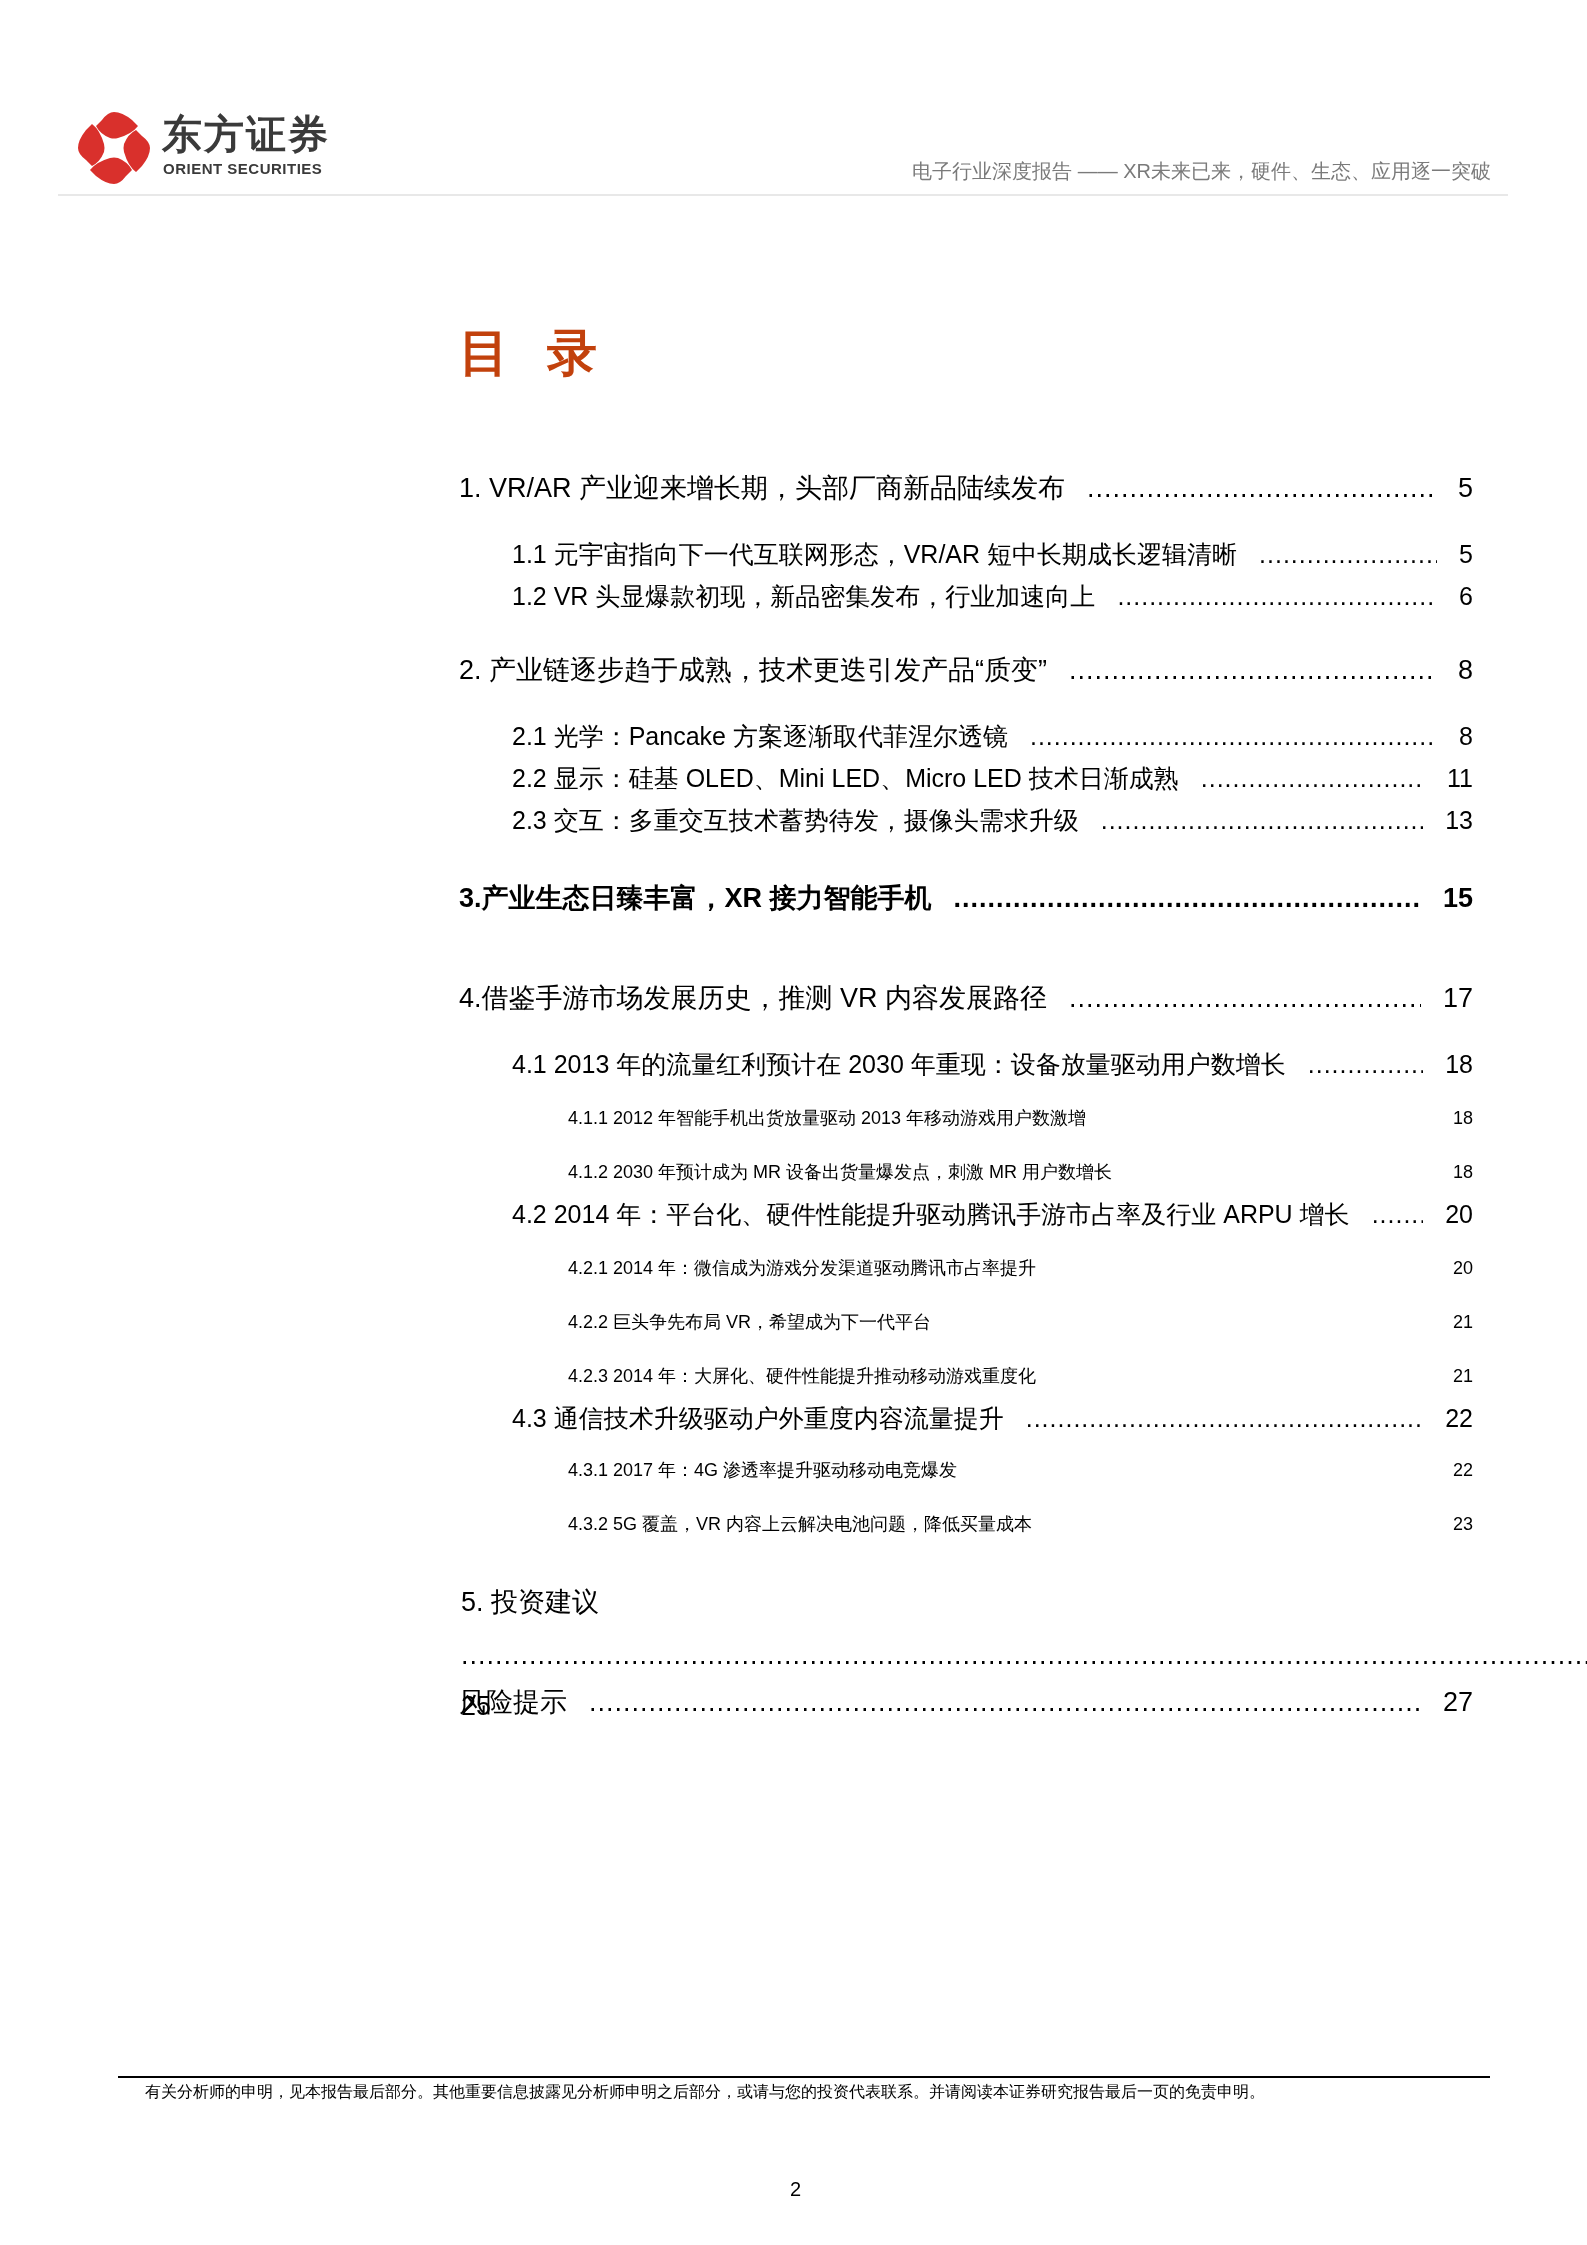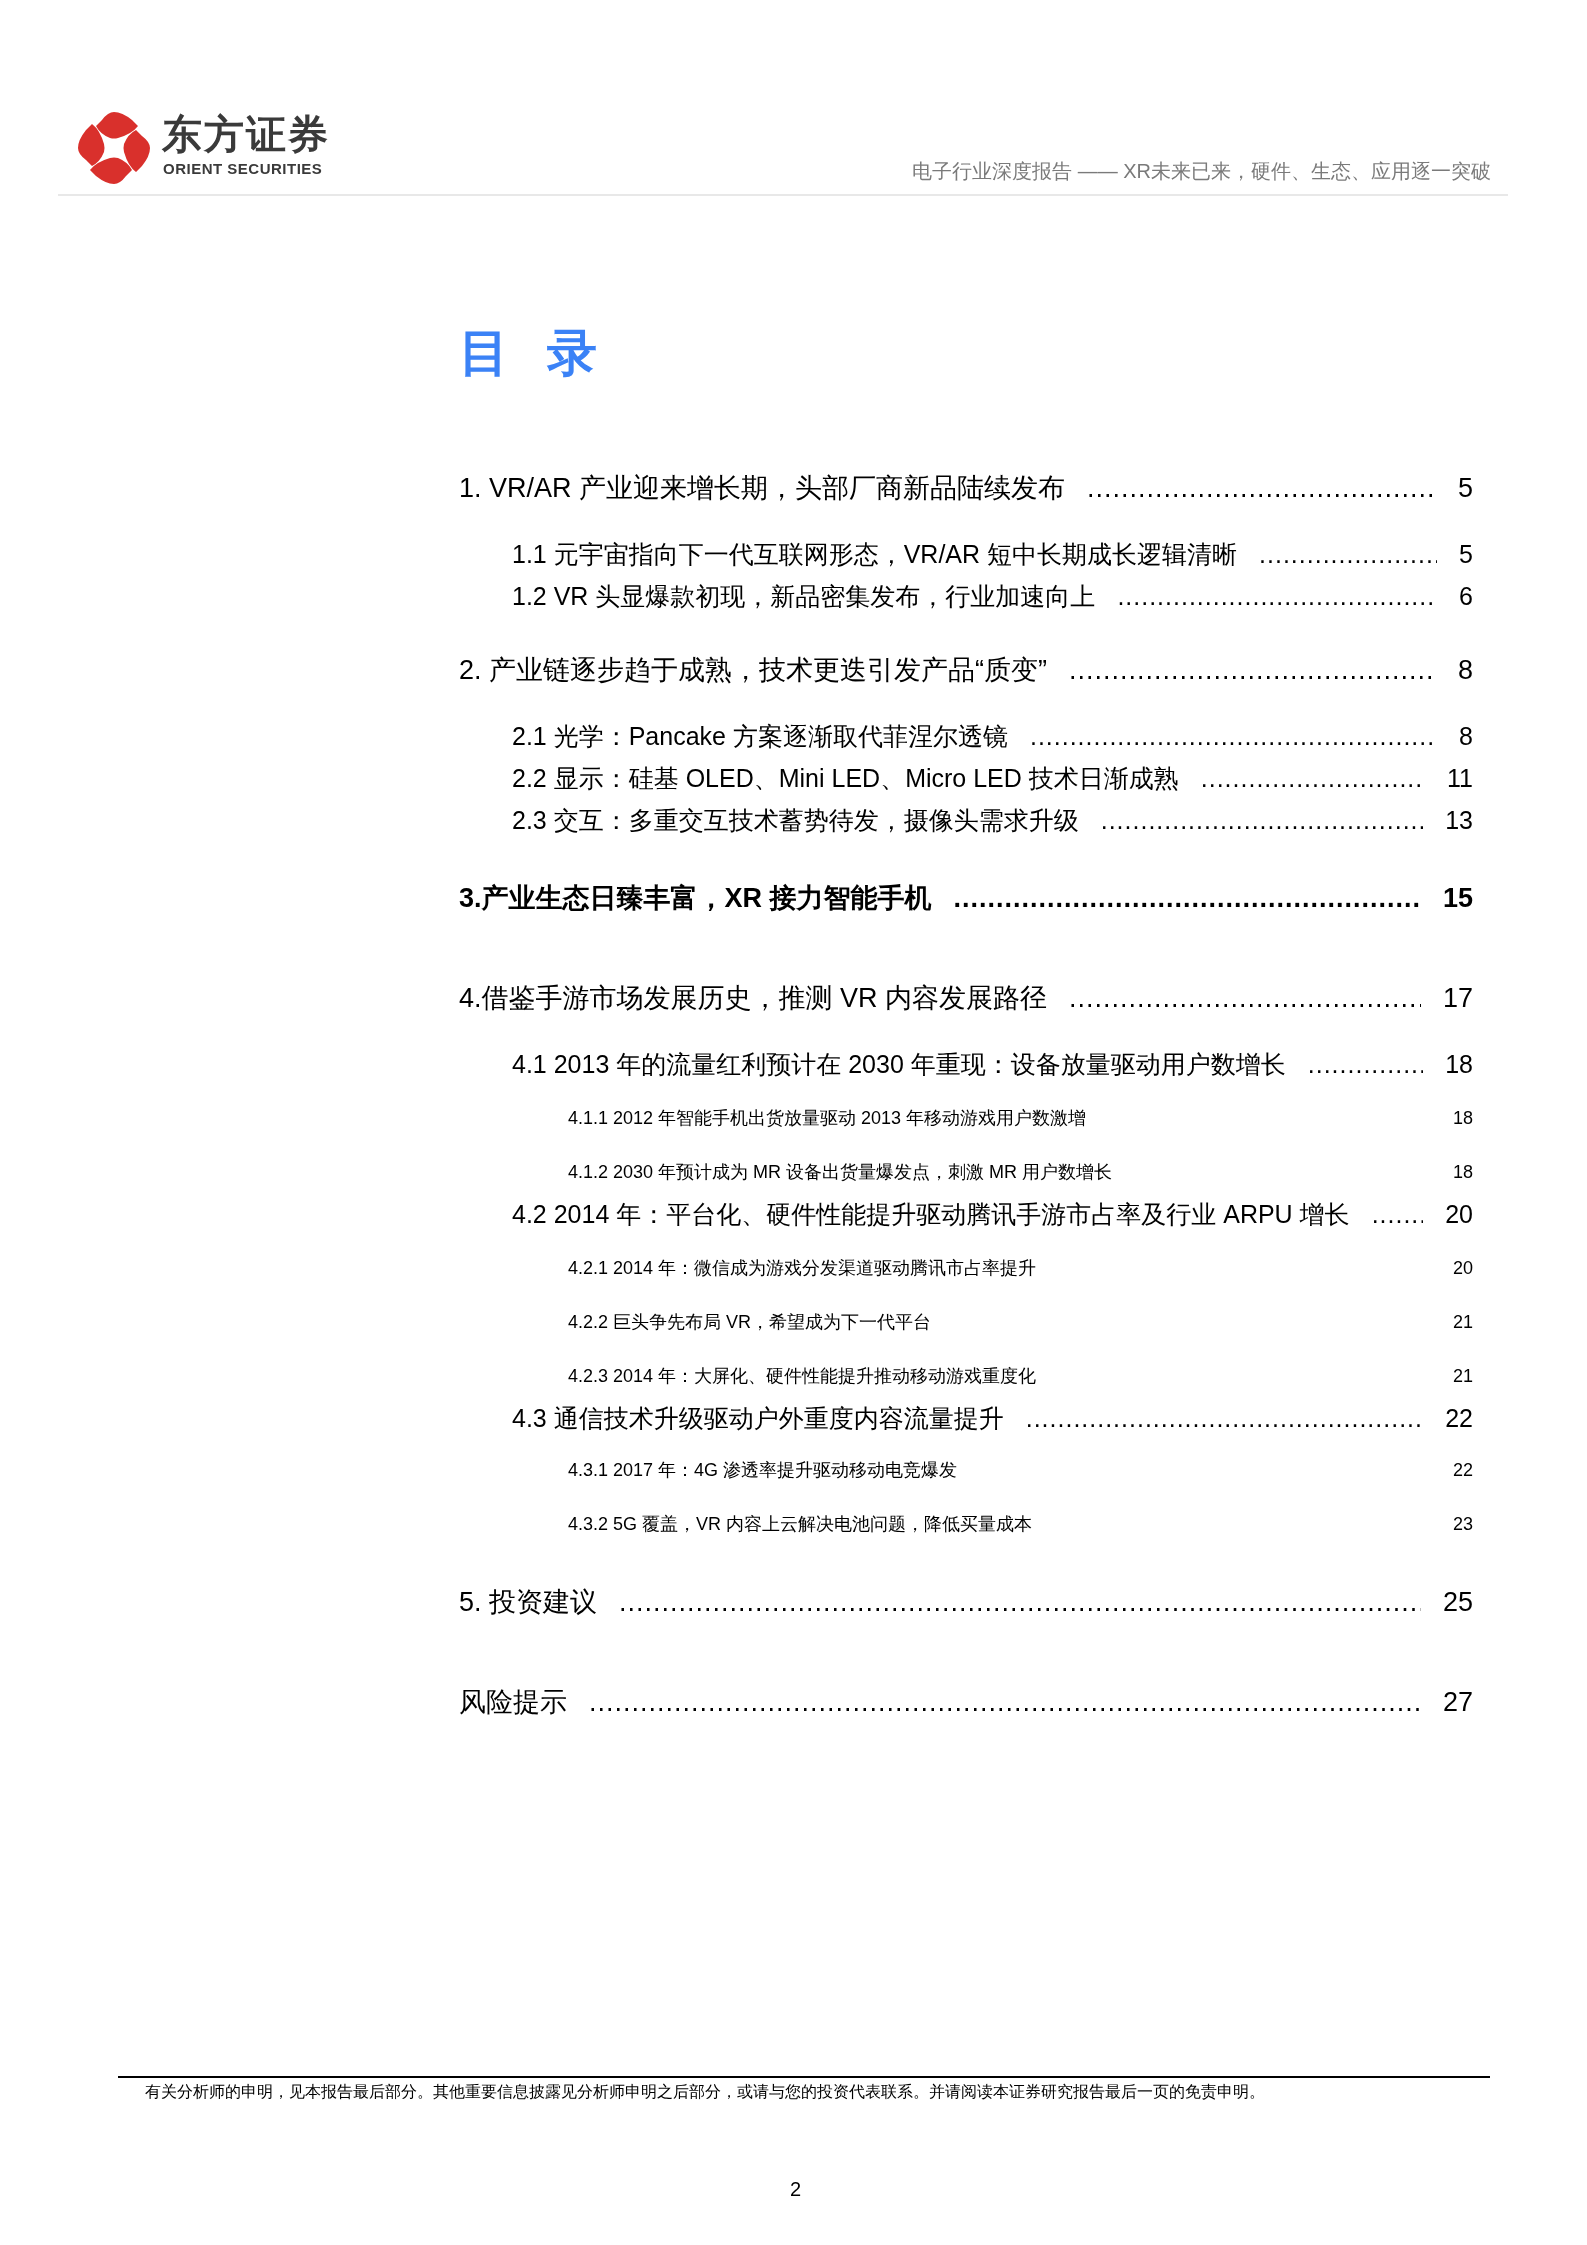--- a/index.html
+++ b/index.html
@@ -3,21 +3,21 @@
 <meta charset="utf-8">
 <style>
   html, body { margin: 0; padding: 0; background: #ffffff; }
   body { width: 1587px; height: 2245px; position: relative; overflow: hidden;
          font-family: "Liberation Sans", "DejaVu Sans", sans-serif; color: #000; }
   .logo { position: absolute; left: 74px; top: 108px; width: 80px; height: 80px; }
   .brand-cn { position: absolute; left: 162px; top: 112px; font-size: 40px; font-weight: bold; color: #3a3a3a; letter-spacing: 2px; line-height: 44px; }
   .brand-en { position: absolute; left: 163px; top: 160px; font-size: 15px; font-weight: bold; color: #3a3a3a; letter-spacing: 0.5px; }
   .header-line { position: absolute; left: 58px; top: 194px; width: 1450px; height: 2px; background: #e8e8e8; }
   .header-title { position: absolute; right: 96px; top: 158px; font-size: 20px; color: #7a7a7a; }
-  .toc-title { position: absolute; left: 459px; top: 320px; font-size: 50px; font-weight: bold; color: #3b82f6; letter-spacing: 12px; }
+  .toc-title { position: absolute; left: 459px; top: 320px; font-size: 50px; font-weight: bold; color: #c2410c; letter-spacing: 12px; }
   .toc { position: absolute; left: 0; top: 0; width: 100%; }
   .entry { position: absolute; display: flex; align-items: baseline; white-space: nowrap; gap: 20px; }
   .entry .lbl { flex: 0 0 auto; }
   .entry .dots { flex: 1 1 auto; overflow: hidden; margin: 0 2px; color: #000; }
   .entry .dots::before { content: "................................................................................................................................................................................................................................................"; letter-spacing: 1px; }
   .entry .nodots { flex: 1 1 auto; }
   .entry .pg { flex: 0 0 auto; }
   .l1 { font-size: 27px; left: 459px; width: 1014px; }
   .l2 { font-size: 25px; left: 512px; width: 961px; }
   .l3 { font-size: 18px; left: 568px; width: 905px; }
@@ -134,21 +134,21 @@
   <div class="entry l3" style="top:1458px;">
     <span class="lbl">4.3.1 2017 年：4G 渗透率提升驱动移动电竞爆发</span>
     <span class="nodots"></span>
     <span class="pg">22</span>
   </div>
   <div class="entry l3" style="top:1512px;">
     <span class="lbl">4.3.2 5G 覆盖，VR 内容上云解决电池问题，降低买量成本</span>
     <span class="nodots"></span>
     <span class="pg">23</span>
   </div>
-  <div class="entry l1" style="top:1584px;">
+  <div class="entry l1" style="top:1584px;flex-direction:column;">
     <span class="lbl">5. 投资建议</span>
     <span class="dots"></span>
     <span class="pg">25</span>
   </div>
   <div class="entry l1" style="top:1684px;">
     <span class="lbl">风险提示</span>
     <span class="dots"></span>
     <span class="pg">27</span>
   </div>
 </div>

